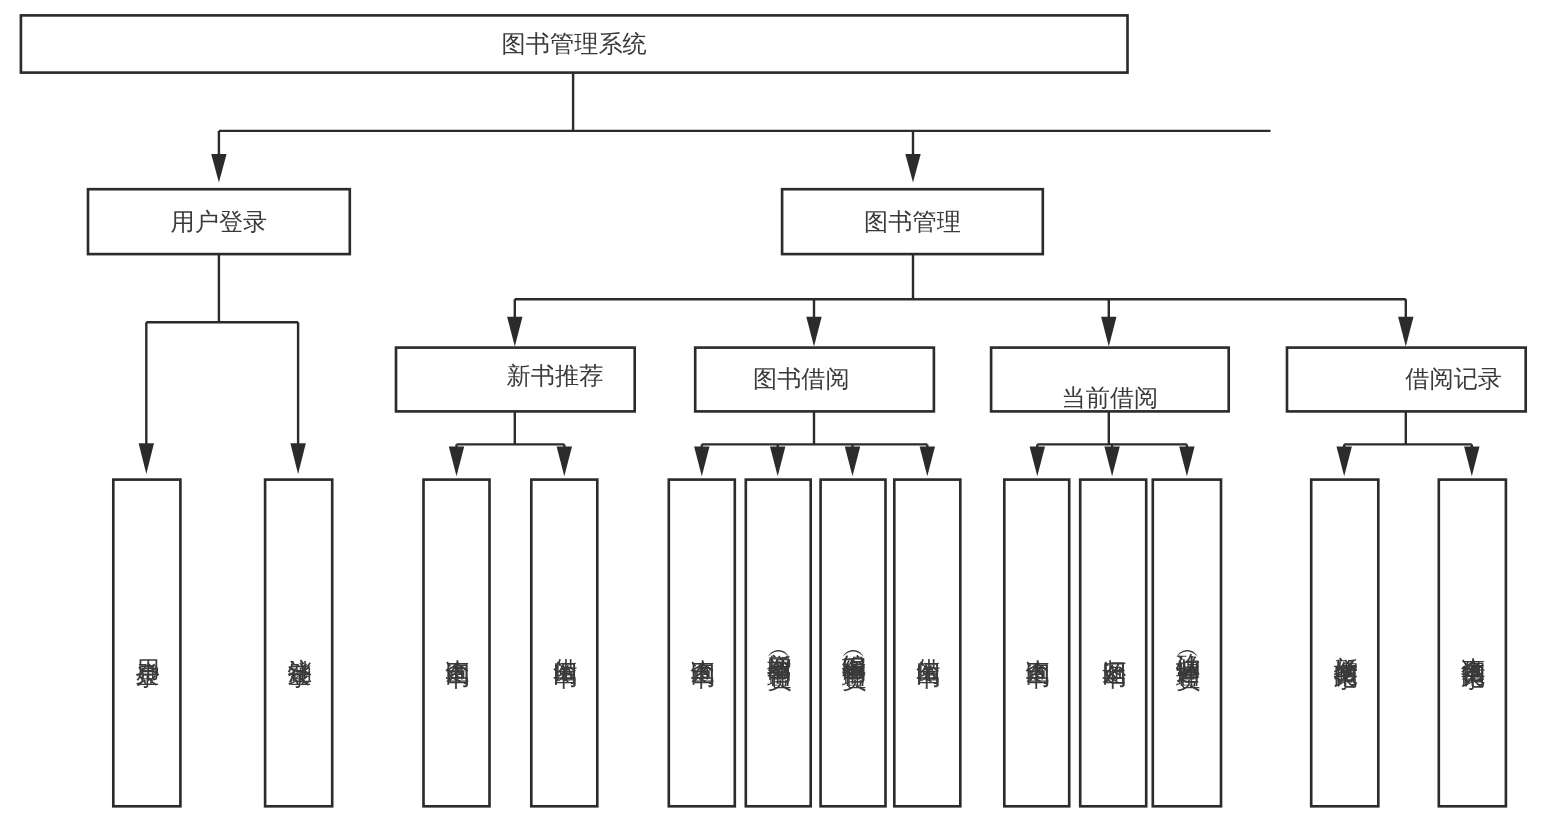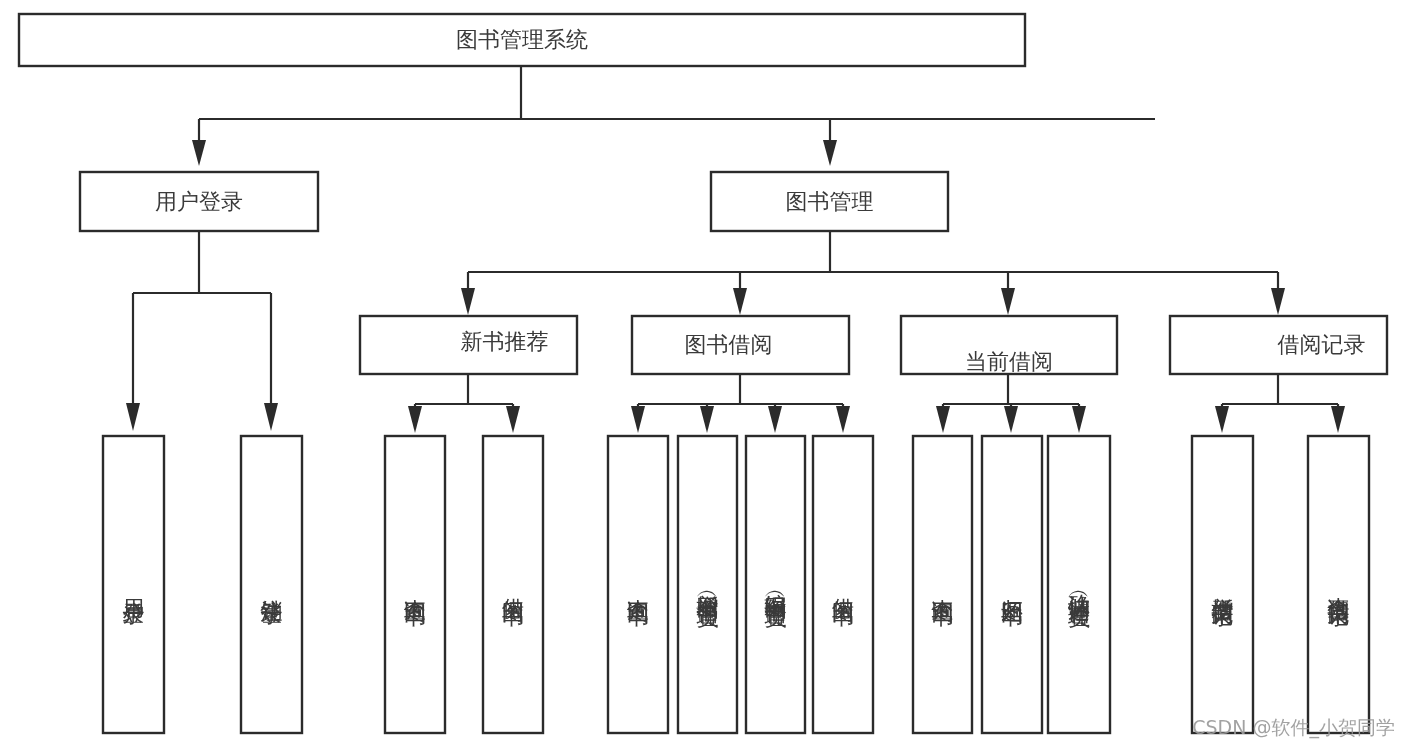--- a/index.html
+++ b/index.html
@@ -212,15 +212,14 @@
   <div class="vlabel-wrap" style="left:746px; top:436px; width:59px; height:297px;">编辑图书（管理员）</div>
   <div class="vlabel-wrap" style="left:813px; top:436px; width:60px; height:297px;">借阅图书</div>
 
   <div class="vlabel-wrap" style="left:913px; top:436px; width:59px; height:297px;">查询图书</div>
   <div class="vlabel-wrap" style="left:982px; top:436px; width:60px; height:297px;">归还图书</div>
   <div class="vlabel-wrap" style="left:1048px; top:436px; width:62px; height:297px;">确认归还（管理员）</div>
 
   <div class="vlabel-wrap" style="left:1192px; top:436px; width:61px; height:297px;">新增借阅记录</div>
   <div class="vlabel-wrap" style="left:1308px; top:436px; width:61px; height:297px;">查询借阅记录</div>
 
-  <div id="watermark">CSDN @软件_小贺同学</div>
 
 </div>
 
 </body></html>

